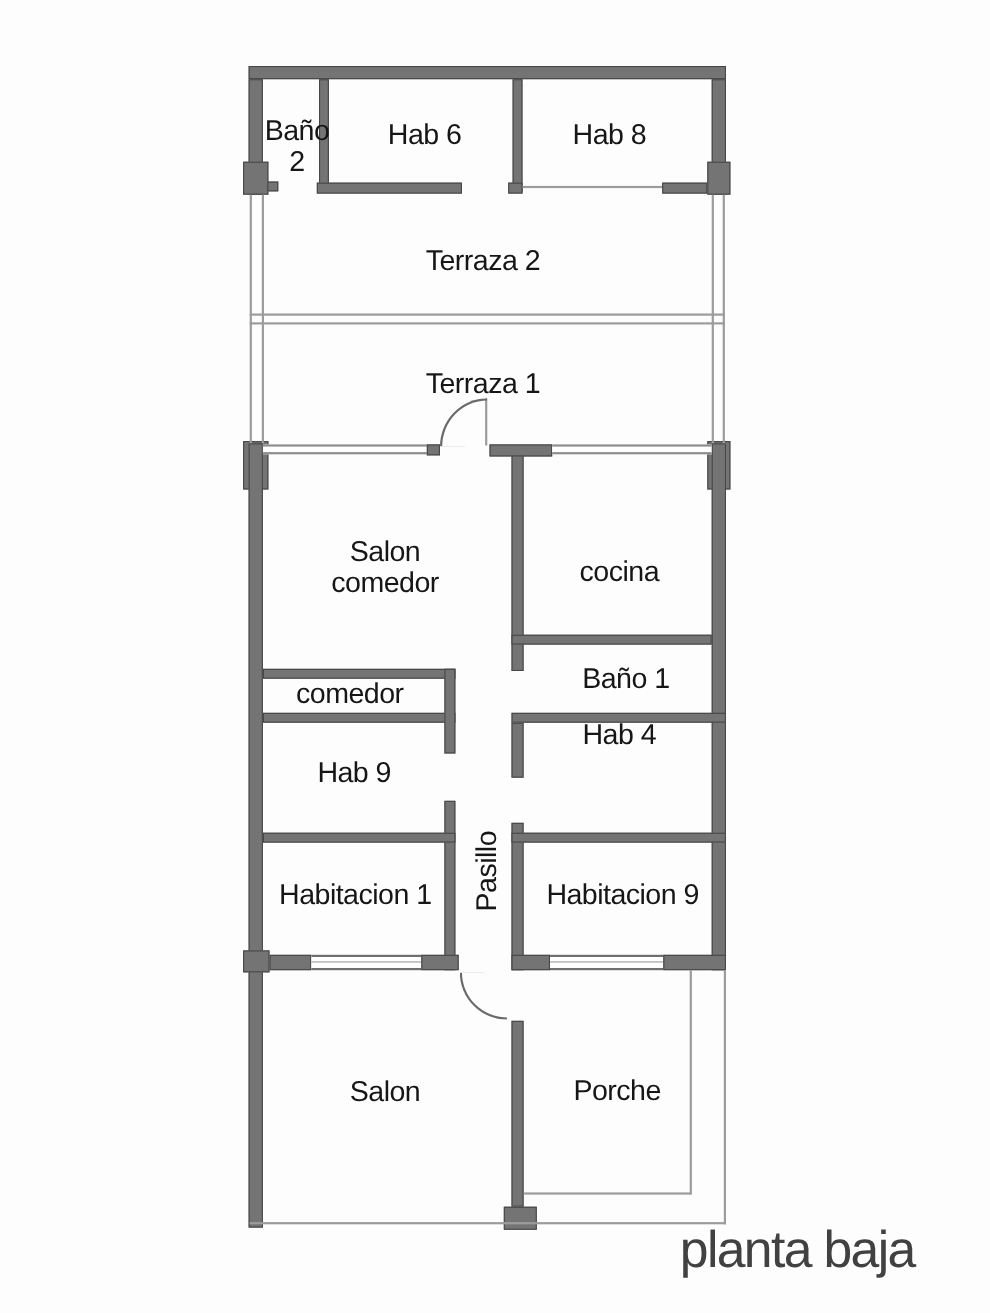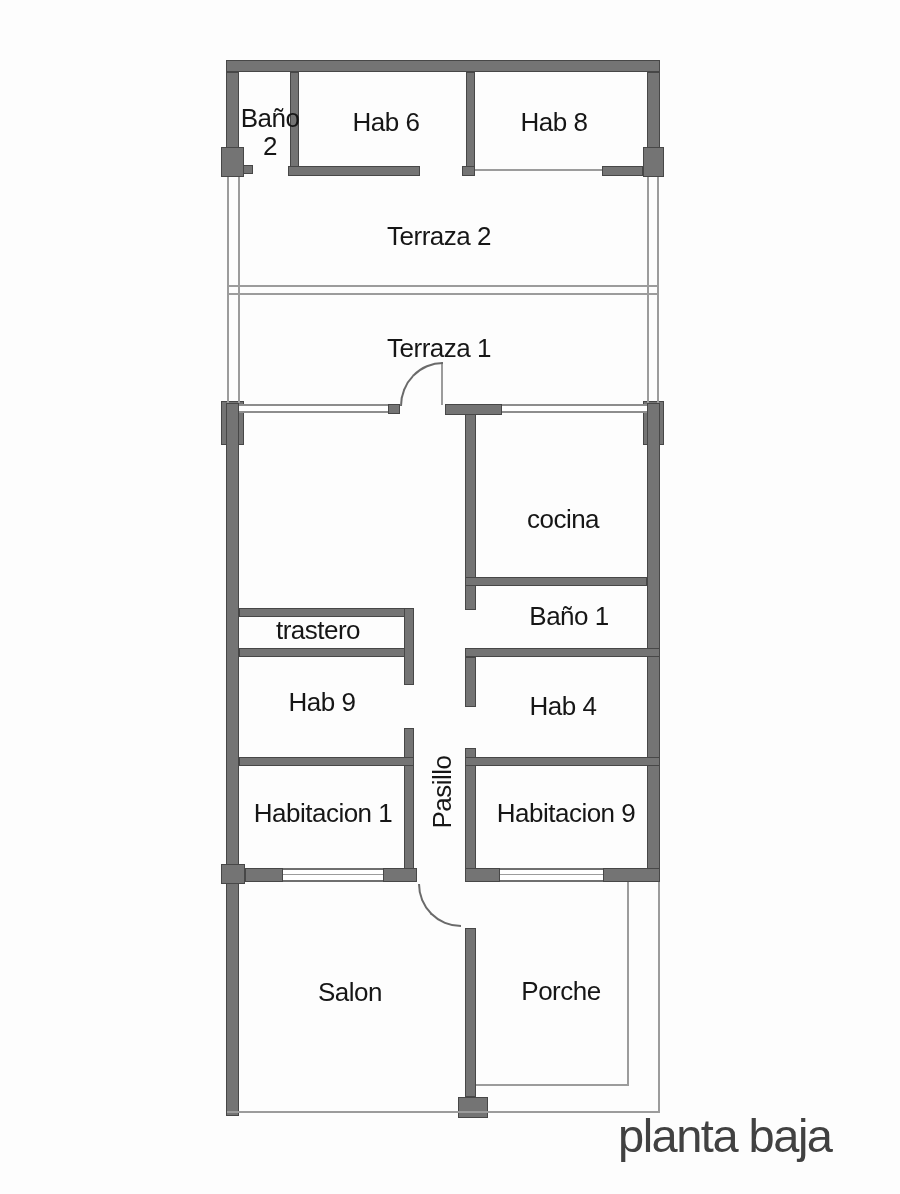--- a/index.html
+++ b/index.html
@@ -92,25 +92,26 @@
   <div class="thin" style="left:227px;top:1111px;width:433px;height:2px"></div>
   <div class="thin" style="left:658px;top:882px;width:2px;height:231px"></div>
   <div class="thin" style="left:627px;top:882px;width:2px;height:204px"></div>
   <div class="thin" style="left:476px;top:1084px;width:152px;height:2px"></div>
 
   <div class="lbl wrap" style="left:270px;top:133px;width:74px">Baño 2</div>
   <div class="lbl" style="left:386px;top:123px">Hab 6</div>
   <div class="lbl" style="left:554px;top:123px">Hab 8</div>
   <div class="lbl" style="left:439px;top:237px">Terraza 2</div>
   <div class="lbl" style="left:439px;top:349px">Terraza 1</div>
+  <div class="lbl wrap" style="left:350px;top:516px;width:130px">Salon comedor</div>
   <div class="lbl" style="left:563px;top:520px">cocina</div>
-  <div class="lbl" style="left:318px;top:631px">trastero</div>
+  <div class="lbl" style="left:318px;top:631px">comedor</div>
   <div class="lbl" style="left:569px;top:617px">Baño 1</div>
   <div class="lbl" style="left:322px;top:703px">Hab 9</div>
-  <div class="lbl" style="left:563px;top:707px">Hab 4</div>
+  <div class="lbl" style="left:563px;top:668px">Hab 4</div>
   <div class="lbl" style="left:323px;top:814px">Habitacion 1</div>
   <div class="lbl rot" style="left:443px;top:792px">Pasillo</div>
   <div class="lbl" style="left:566px;top:814px">Habitacion 9</div>
   <div class="lbl" style="left:350px;top:993px">Salon</div>
   <div class="lbl" style="left:561px;top:992px">Porche</div>
 
   <div id="plan-title">planta baja</div>
 
 </div>
 

